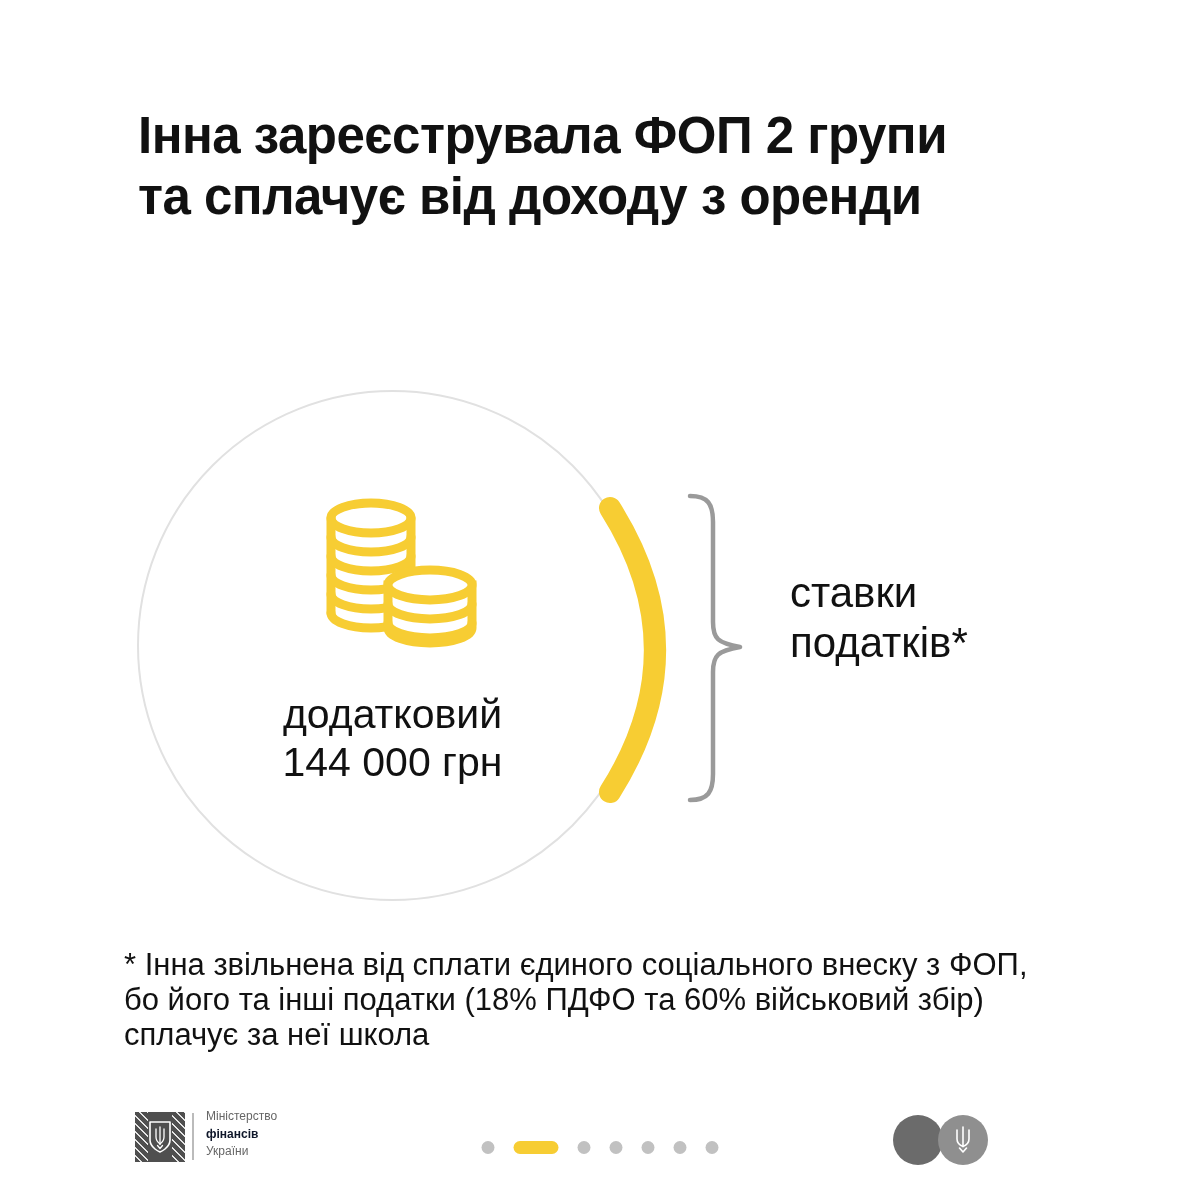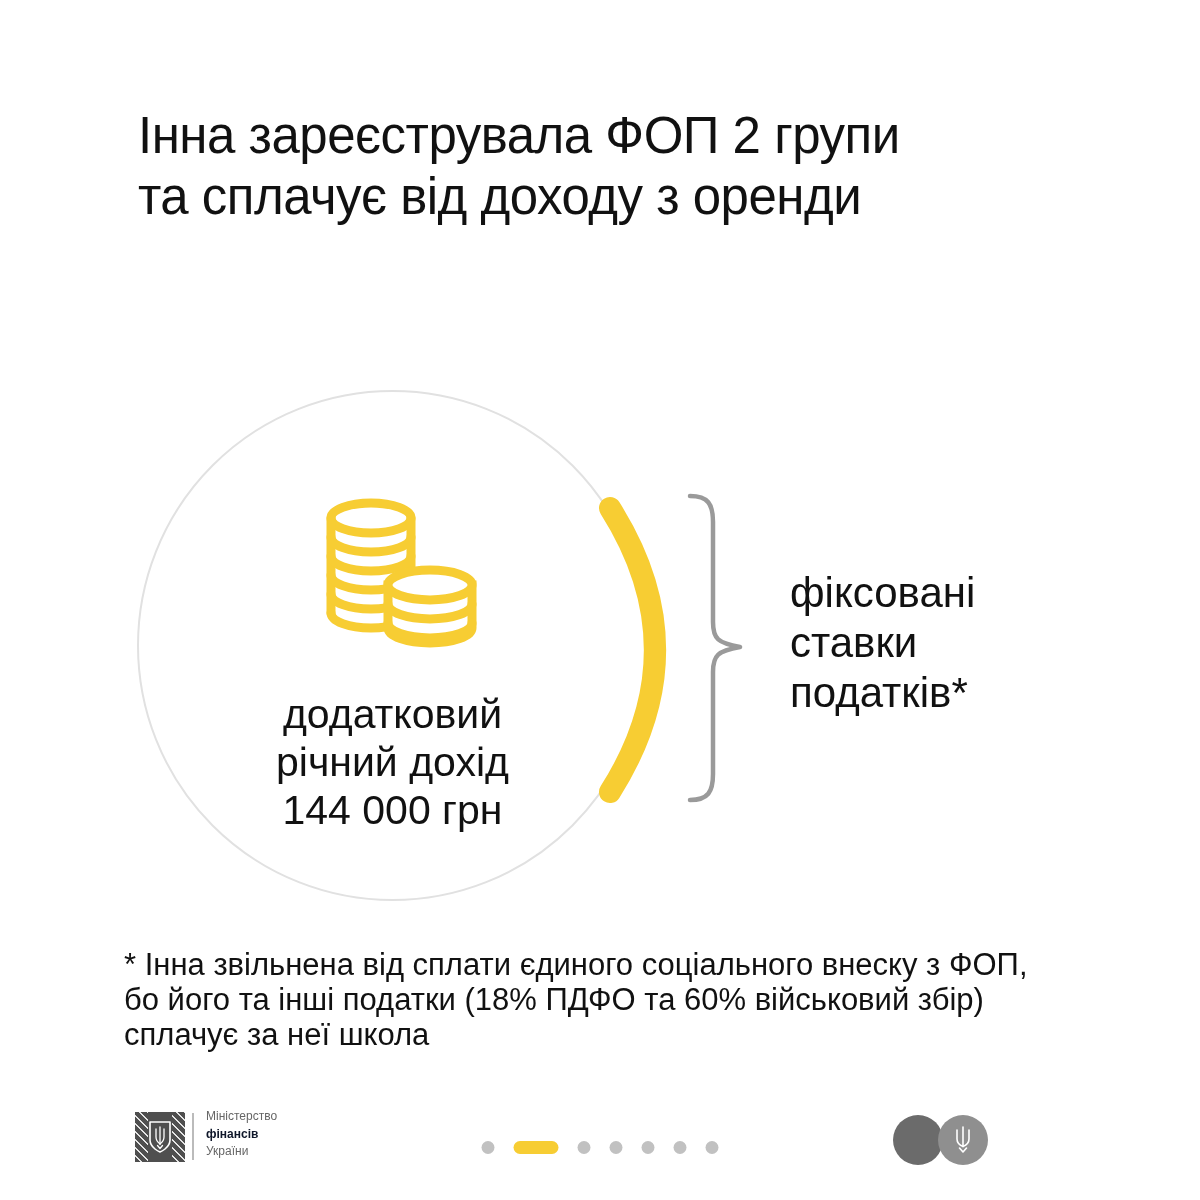--- a/index.html
+++ b/index.html
@@ -13,21 +13,21 @@
     --tax-circle-left:#6B6B6B;
     --tax-circle-right:#8F8F8F;
   }
   html,body{margin:0;padding:0;background:#e8e8e8;}
   .canvas{
     position:relative;width:1200px;height:1200px;background:#ffffff;
     font-family:"Liberation Sans","DejaVu Sans",sans-serif;color:var(--text);
     overflow:hidden;margin:0 auto;
   }
   .title{position:absolute;left:138px;top:105px;font-size:51px;line-height:61px;
-    font-weight:400;letter-spacing:-0.5px;color:var(--text);}
+    font-weight:700;letter-spacing:-0.5px;color:var(--text);}
   .big-circle{position:absolute;left:137px;top:390px;width:511px;height:511px;
     border:2px solid var(--circle-border);border-radius:50%;box-sizing:border-box;background:#fff;}
   .coins-svg{position:absolute;left:322px;top:494px;width:160px;height:160px;}
   .coin-stroke{stroke:var(--accent);fill:none;stroke-width:9;stroke-linecap:round;}
   .coin-fill{stroke:var(--accent);fill:#ffffff;stroke-width:9;stroke-linecap:round;}
   .circle-text{position:absolute;left:137px;top:690px;width:511px;text-align:center;
     font-size:41px;line-height:48px;font-weight:500;}
   .arc-svg{position:absolute;left:580px;top:490px;width:120px;height:320px;}
   .arc-path{stroke:var(--accent);stroke-width:22;fill:none;stroke-linecap:round;}
   .brace-svg{position:absolute;left:680px;top:492px;width:80px;height:312px;}
@@ -82,34 +82,32 @@
     <path class="coin-fill" d="M66,91 V134 A42,15 0 0 0 150,134 V91 Z"></path>
     <ellipse class="coin-fill" cx="108" cy="91" rx="42" ry="15"></ellipse>
     <g class="coin-stroke">
       <path d="M66,110 A42,15 0 0 0 150,110"></path>
       <path d="M66,129 A42,15 0 0 0 150,129"></path>
     </g>
   </svg>
 
   <div class="circle-text">
     <div>додатковий</div>
-    <div>річний дохід</div>
     <div>144 000 грн</div>
   </div>
 
   <svg class="arc-svg" viewBox="0 0 120 320" aria-hidden="true">
     <path class="arc-path" d="M30,18 Q120,160 30,302"></path>
   </svg>
 
   <svg class="brace-svg" viewBox="0 0 80 312" aria-hidden="true">
     <path class="brace-path" d="M10,4 C28,4 33,12 33,30 L33,130 C33,147 38,151 60,155 C38,159 33,163 33,180 L33,282 C33,300 28,308 10,308"></path>
   </svg>
 
   <div class="brace-label">
-    <div>фіксовані</div>
     <div>ставки</div>
     <div>податків*</div>
   </div>
 
   <div class="footnote">
     <div>* Інна звільнена від сплати єдиного соціального внеску з ФОП,</div>
     <div>бо його та інші податки (18% ПДФО та 60% військовий збір)</div>
     <div>сплачує за неї школа</div>
   </div>
 

